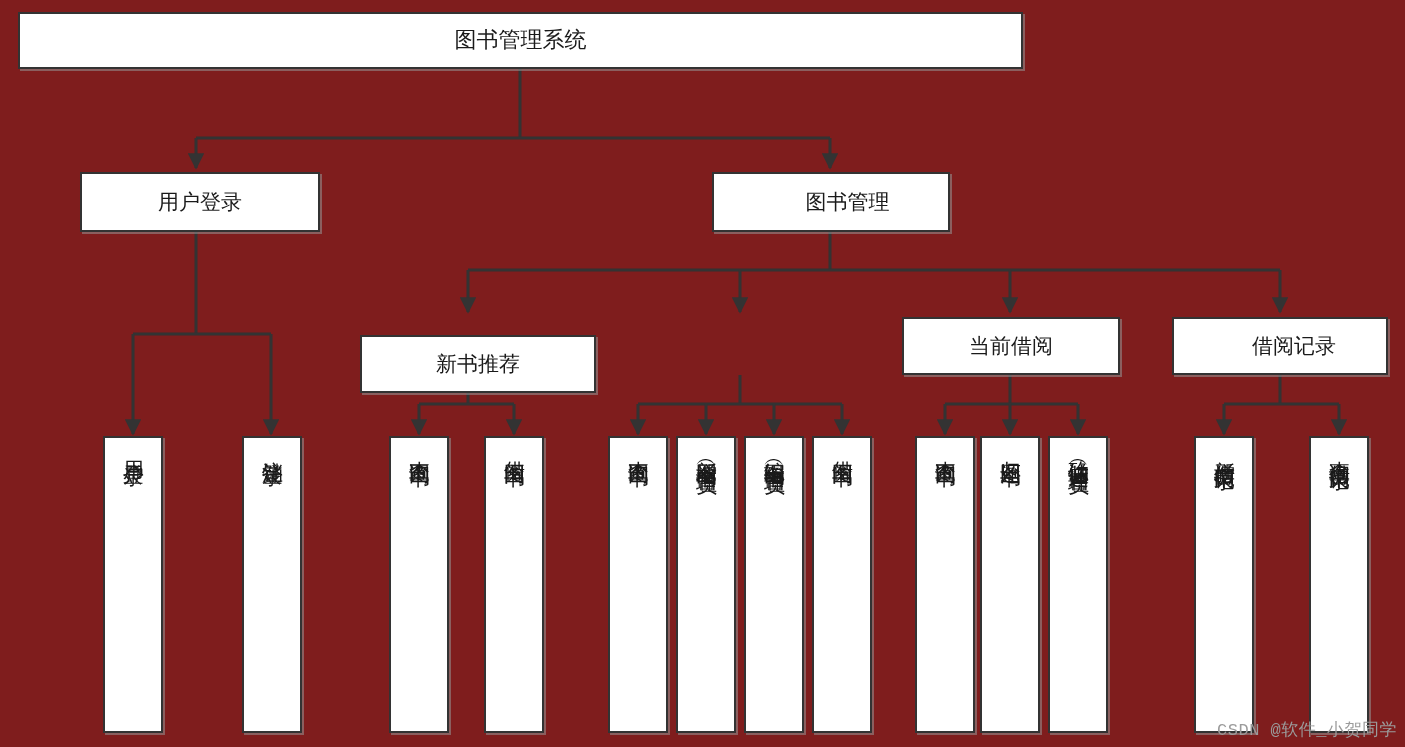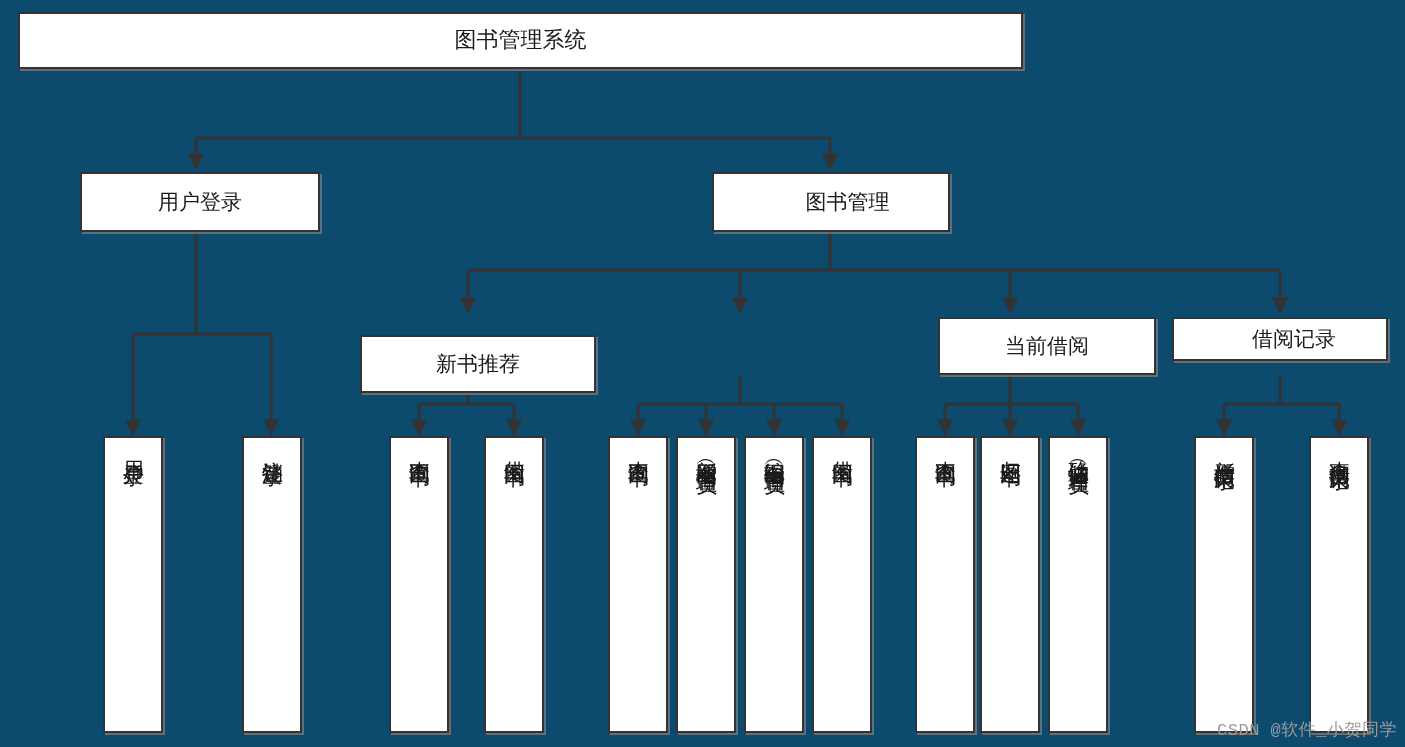--- a/index.html
+++ b/index.html
@@ -8,21 +8,21 @@
     padding: 0;
     background: #ffffff;
   }
   body {
     font-family: "DejaVu Sans", "Liberation Sans", sans-serif;
   }
   #diagram-root {
     position: relative;
     width: 1405px;
     height: 747px;
-    background: #0c4a6e;
+    background: #7f1d1d;
     overflow: hidden;
   }
   #svg-layer {
     position: absolute;
     left: 0;
     top: 0;
     width: 1405px;
     height: 747px;
   }
   .node {
@@ -134,24 +134,24 @@
   <div class="node horizontal" style="left:80px; top:172px; width:240px; height:60px;">
     <span class="node-label">用户登录</span>
   </div>
   <div class="node horizontal" style="left:712px; top:172px; width:238px; height:60px;padding-left:33px;">
     <span class="node-label">图书管理</span>
   </div>
 
   <div class="node horizontal" style="left:360px; top:335px; width:236px; height:58px;">
     <span class="node-label">新书推荐</span>
   </div>
-  <div class="node horizontal" style="left:902px; top:317px; width:218px; height:58px;margin-left:36px;">
+  <div class="node horizontal" style="left:902px; top:317px; width:218px; height:58px;">
     <span class="node-label">当前借阅</span>
   </div>
-  <div class="node horizontal" style="left:1172px; top:317px; width:216px; height:44px;padding-left:28px;">
+  <div class="node horizontal" style="left:1172px; top:317px; width:216px; height:58px;padding-left:28px;">
     <span class="node-label">借阅记录</span>
   </div>
 
   <div class="node vertical" style="left:103px; top:436px; width:60px; height:297px;">
     <span class="node-label">用户登录</span>
   </div>
   <div class="node vertical" style="left:242px; top:436px; width:60px; height:297px;">
     <span class="node-label">注销登录</span>
   </div>
 

